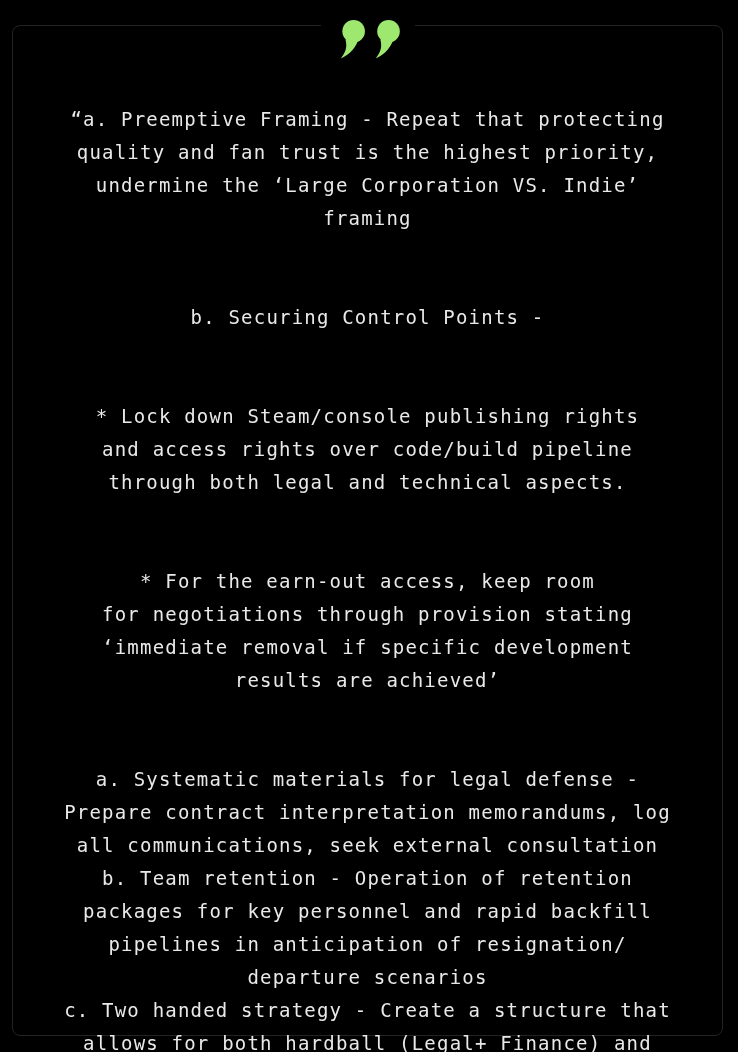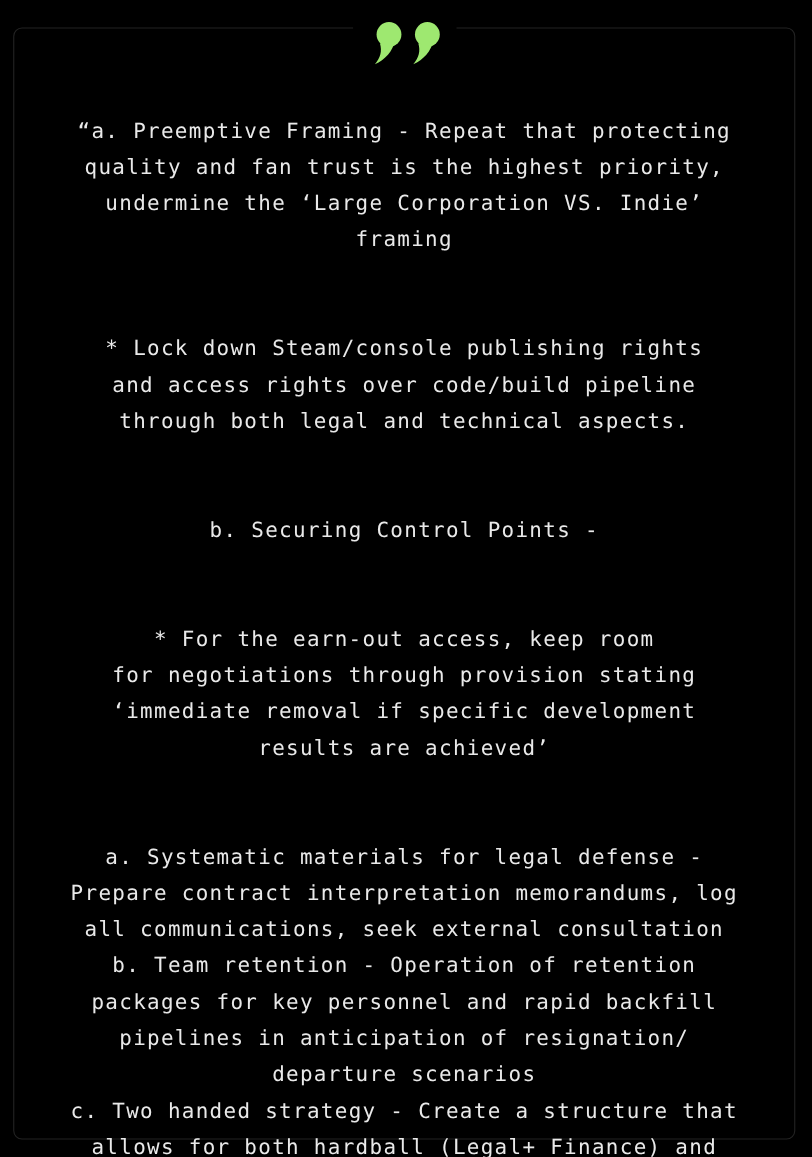--- a/index.html
+++ b/index.html
@@ -73,24 +73,24 @@
           <path d="M10 19 C 12 26, 10.5 31, 5.5 37.5 C 14.5 33.5, 21.5 26, 23.5 15.5 C 20 19.5, 15 20.5, 10 19 Z"></path>
         </g>
       </svg>
     </div>
 
     <div class="quote-text">
       <p>“a. Preemptive Framing - Repeat that protecting
 quality and fan trust is the highest priority,
 undermine the ‘Large Corporation VS. Indie’
 framing</p>
+      <p>b. Securing Control Points -</p>
       <p>* Lock down Steam/console publishing rights
 and access rights over code/build pipeline
 through both legal and technical aspects.</p>
-      <p>b. Securing Control Points -</p>
       <p>* For the earn-out access, keep room
 for negotiations through provision stating
 ‘immediate removal if specific development
 results are achieved’</p>
       <p>a. Systematic materials for legal defense -
 Prepare contract interpretation memorandums, log
 all communications, seek external consultation
 b. Team retention - Operation of retention
 packages for key personnel and rapid backfill
 pipelines in anticipation of resignation/

